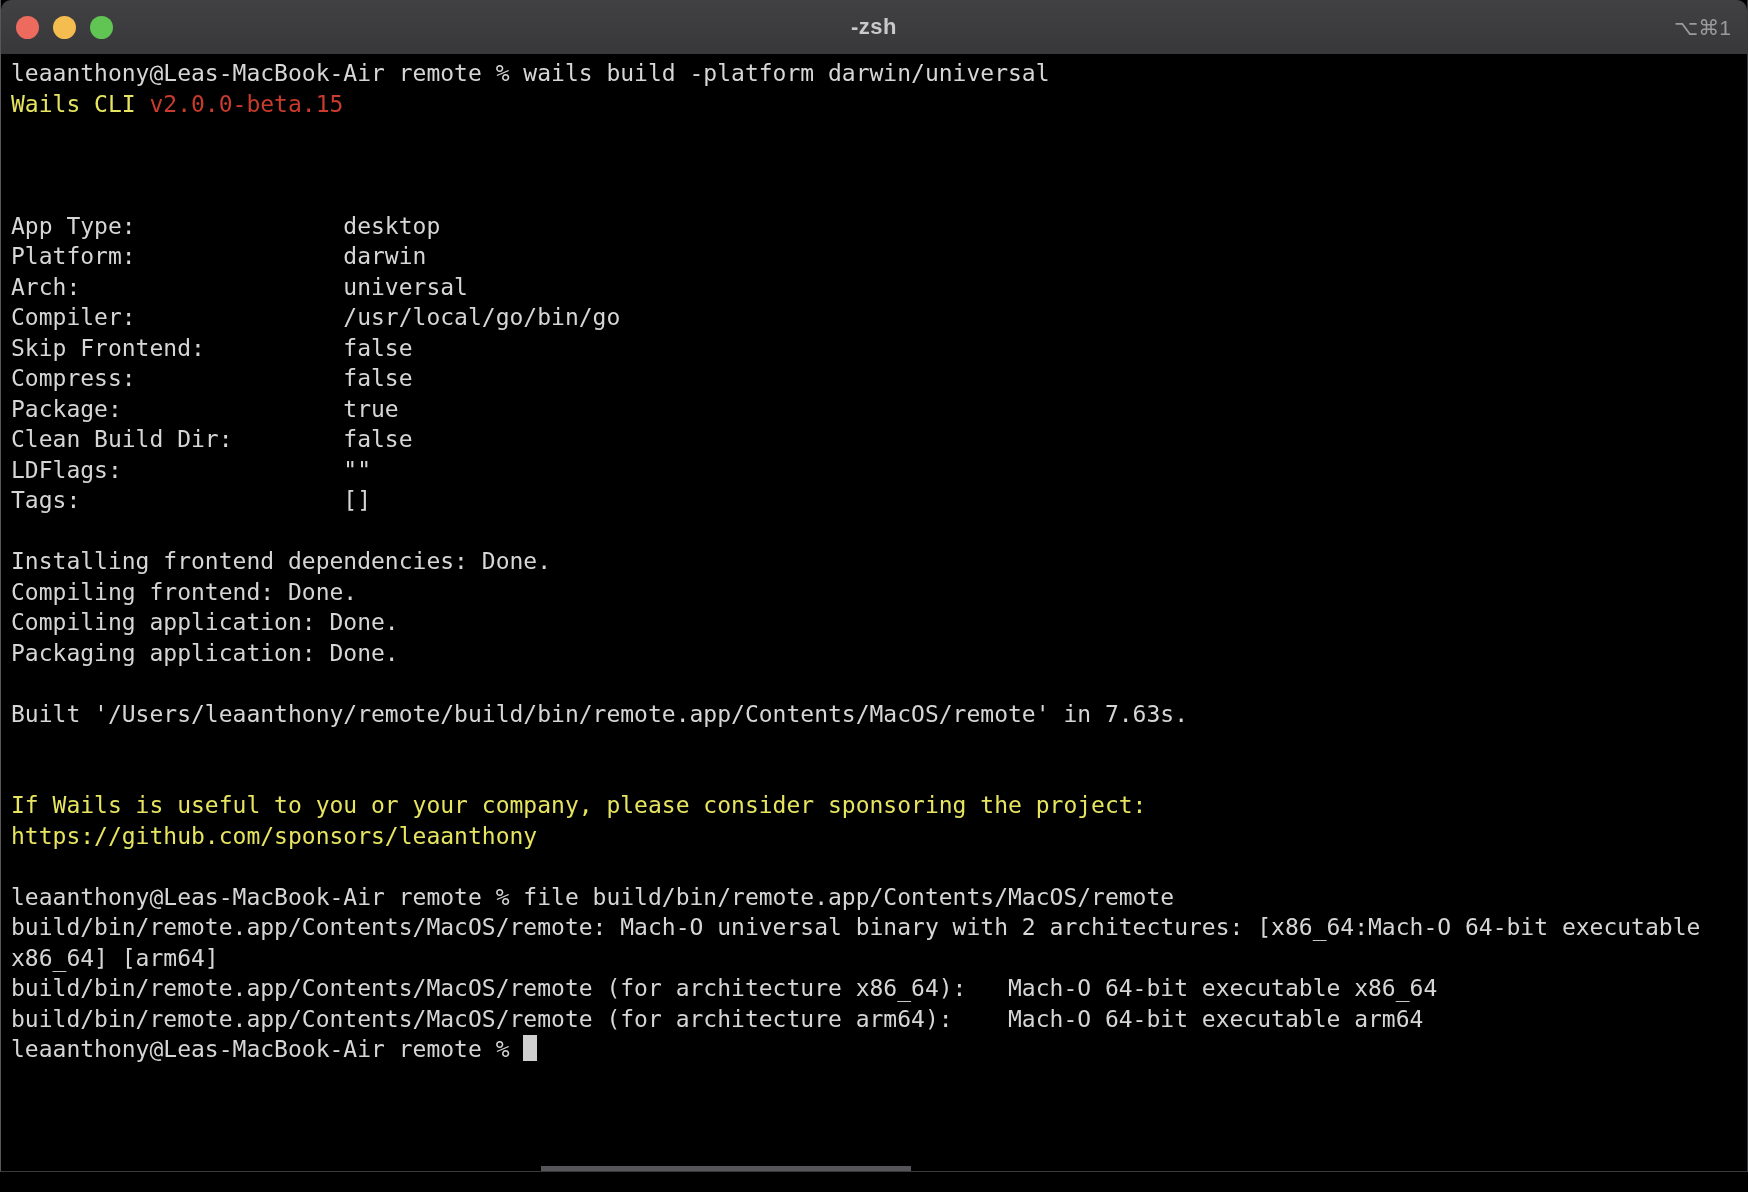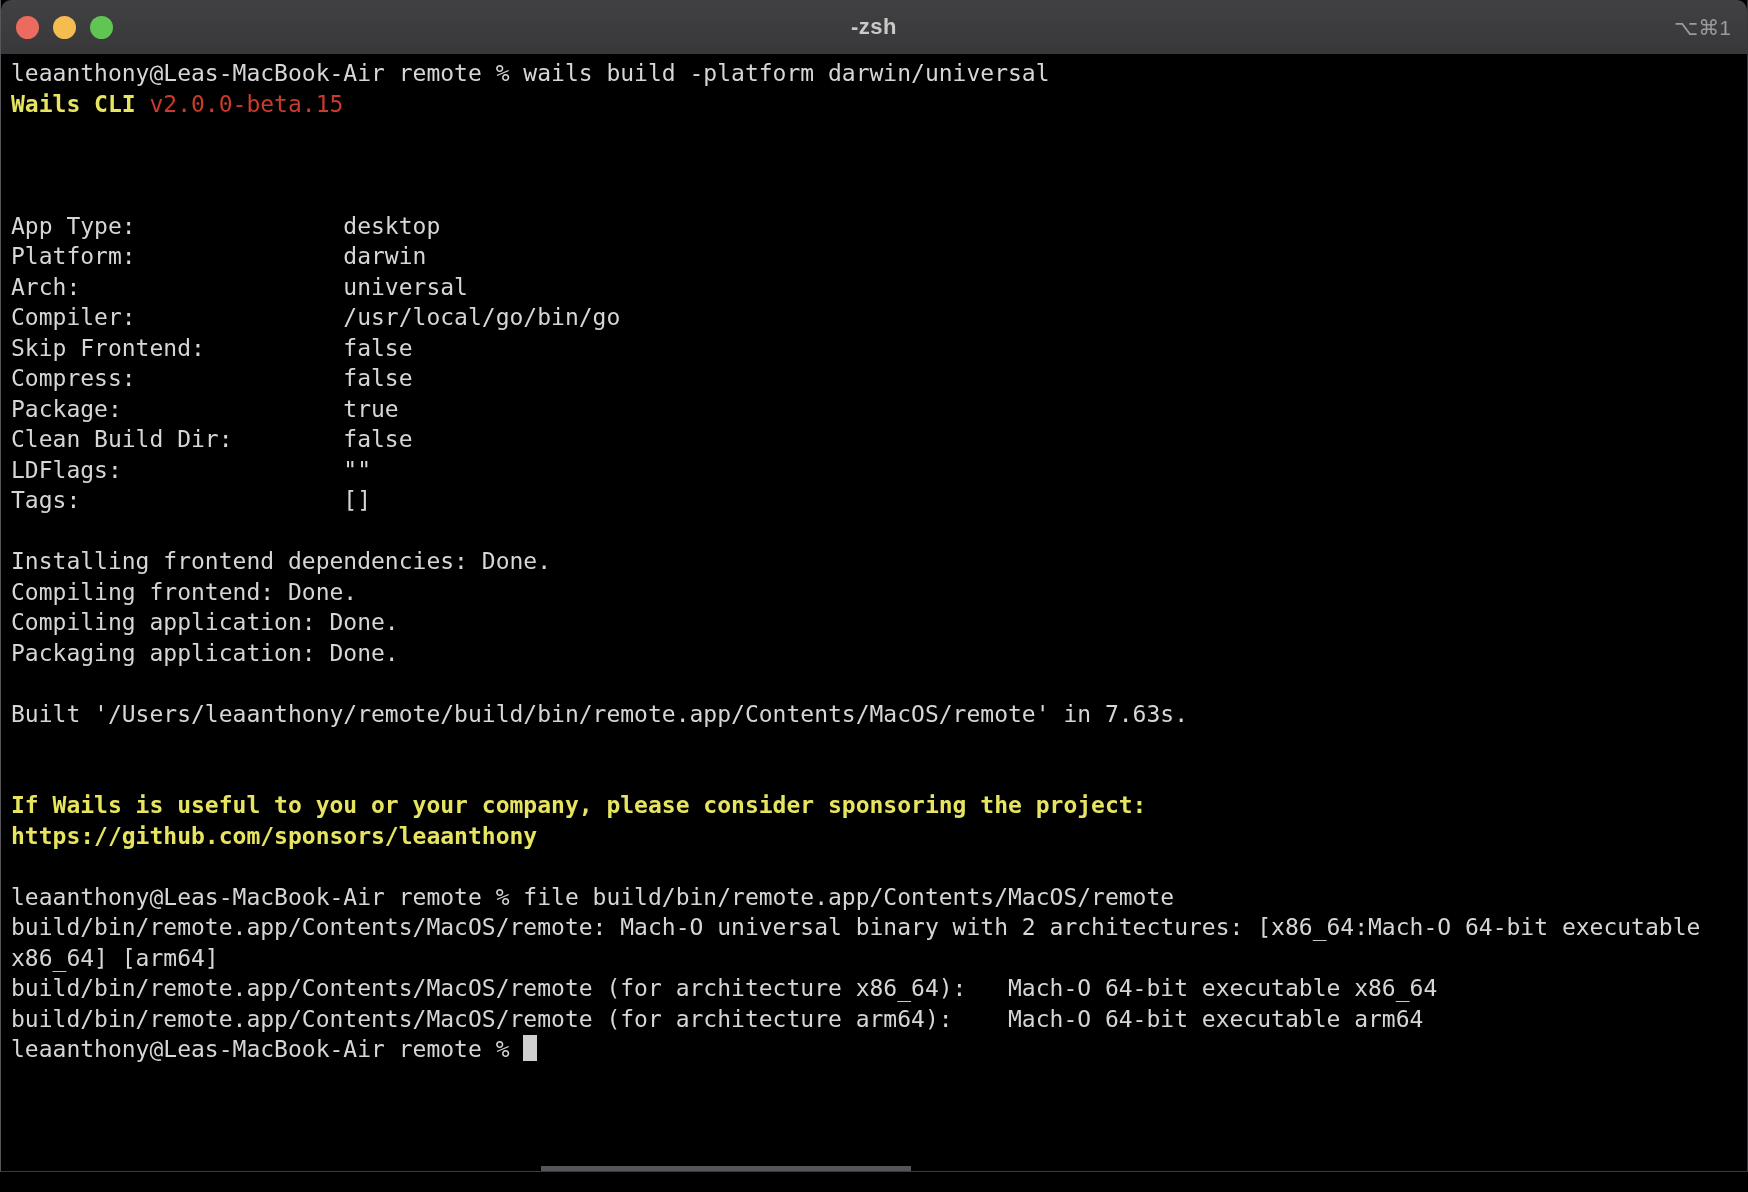--- a/index.html
+++ b/index.html
@@ -63,21 +63,21 @@
     height: 1136px;
     padding: 3px 0 12px 10px;
     font-size: 23px;
     line-height: 30.5px;
     white-space: pre;
     overflow: hidden;
     cursor: text;
   }
   .tline { min-height: 30.5px; }
   .fg     { color: var(--fg, #d6d6d6); }
-  .yellow { color: var(--yellow, #e7e55f); font-weight: bold; }
+  .yellow { color: var(--yellow, #e7e55f); }
   .red    { color: var(--red, #c93b2c); text-align: center; }
   .cursor {
     display: inline-block;
     width: 14px; height: 26px;
     margin-bottom: -4px;
     background: var(--cursor, #cfcfcf);
   }
   .bg-sliver {
     position: absolute;
     left: 540px; bottom: 0;

